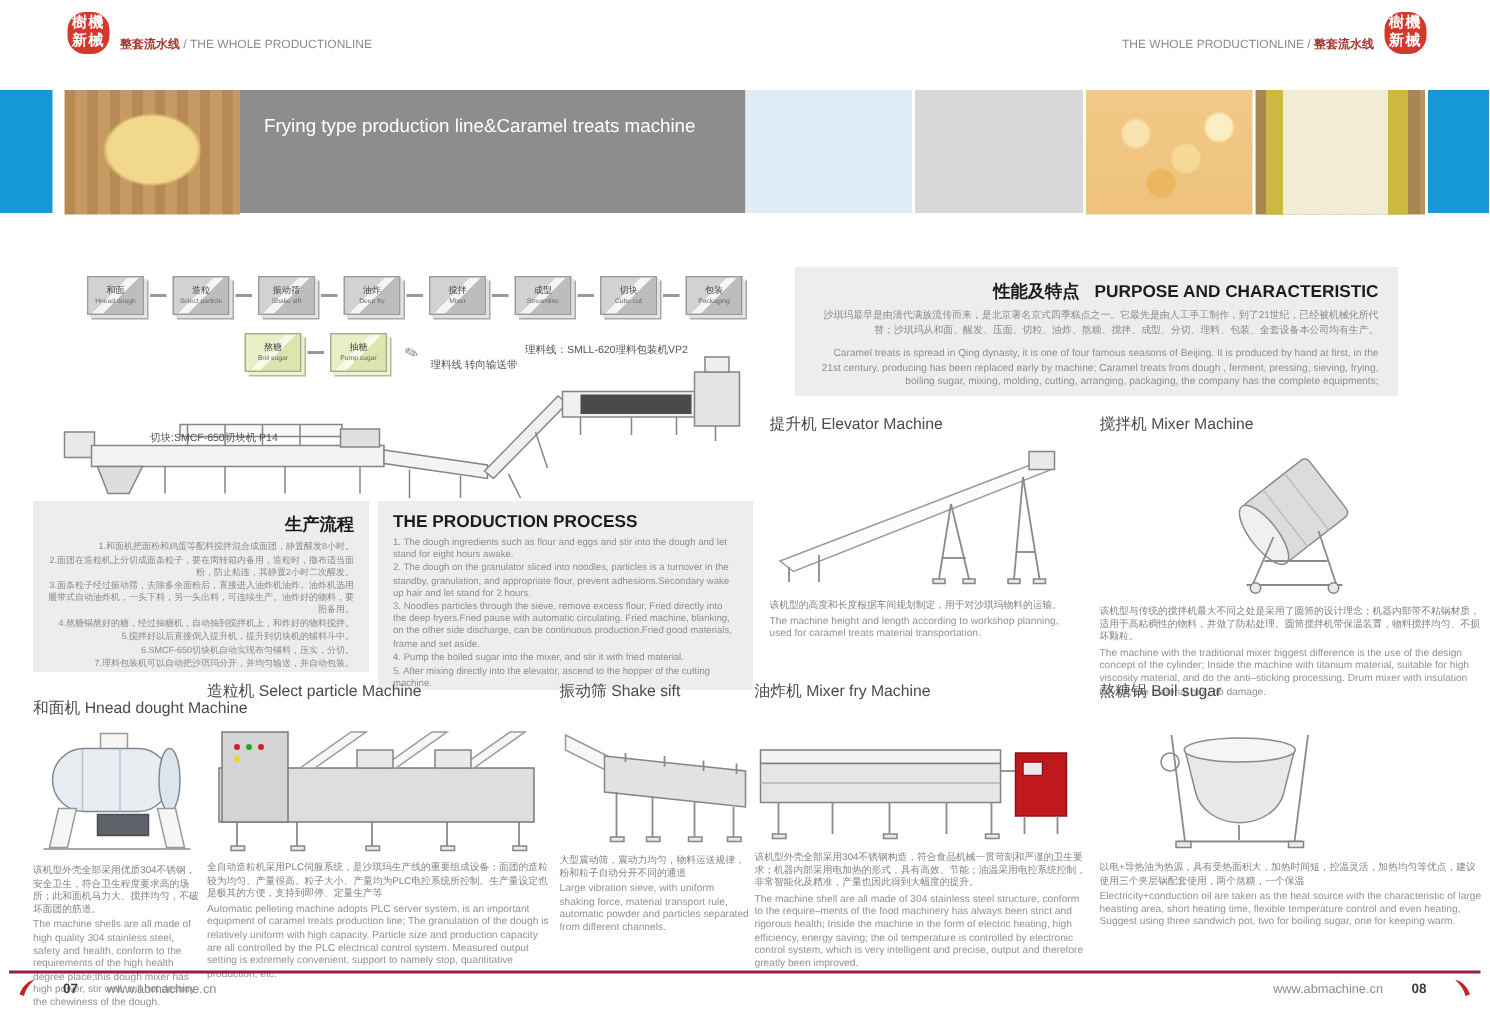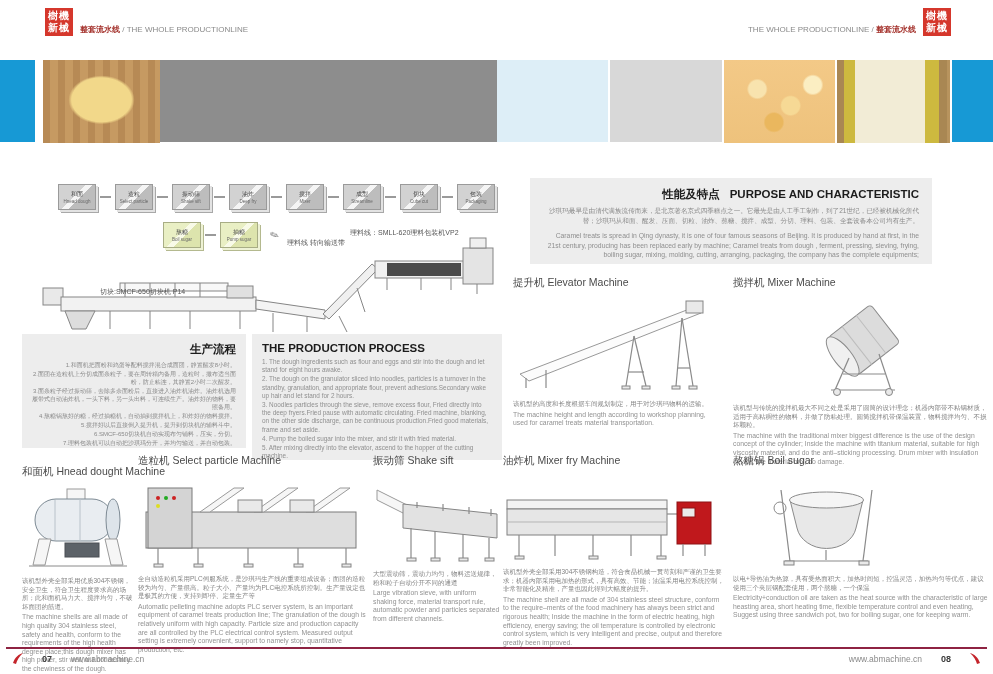--- a/index.html
+++ b/index.html
@@ -4,21 +4,21 @@
 <style>
   html,body{margin:0;padding:0;background:#fff;}
   .page{position:relative;width:993px;height:674px;background:#fff;overflow:hidden;
         font-family:"Liberation Sans",sans-serif;color:#333;}
   
   .hdr{position:absolute;top:8px;display:flex;align-items:flex-end;gap:7px;}
   .hdr-l{left:45px;}
   .hdr-r{right:42px;}
   .seal{width:28px;height:28px;background:#d5372c;color:#fff;font-weight:bold;
         font-size:10px;line-height:12px;text-align:center;padding-top:2px;box-sizing:border-box;
-        letter-spacing:1px;}
+        letter-spacing:1px;border-radius:12px;}
   .tagline{font-size:8px;color:#8a8a8a;white-space:nowrap;padding-bottom:1px;}
   .tagline .zh{color:#a5342e;font-weight:bold;}
   
   .banner-block{position:absolute;top:60px;height:82px;}
   .bb-blue{background:#1799d5;}
   .bb-ltblue{background:#ddeef7;}
   .bb-ltgray{background:#d8d8d8;}
   .bb-title{background:#8d8d8d;color:#fff;padding:14px 0 0 16px;box-sizing:border-box;}
   .bb-title .t1{font-size:20px;letter-spacing:.5px;}
   .bb-title .t2{font-size:12.5px;margin-top:3px;}
@@ -97,20 +97,21 @@
     </div>
     <div class="seal">
       <div>樹機</div>
       <div>新械</div>
     </div>
   </div>
 
   <div class="banner-block bb-blue" style="left:0;width:35px;"></div>
   <div class="photo ph-sachima" style="left:43px;width:117px;"></div>
   <div class="banner-block bb-title" style="left:160px;width:337px;">
+    <div class="t2">Frying type production line&amp;Caramel treats machine</div>
   </div>
   <div class="banner-block bb-ltblue" style="left:497px;width:111px;"></div>
   <div class="banner-block bb-ltgray" style="left:610px;width:112px;"></div>
   <div class="photo ph-closeup" style="left:724px;width:111px;"></div>
   <div class="photo ph-pack" style="left:837px;width:113px;"></div>
   <div class="banner-block bb-blue" style="left:952px;width:41px;"></div>
 
   <div class="flow-row">
     <div class="flow-box">
         <div class="fz">和面</div>

